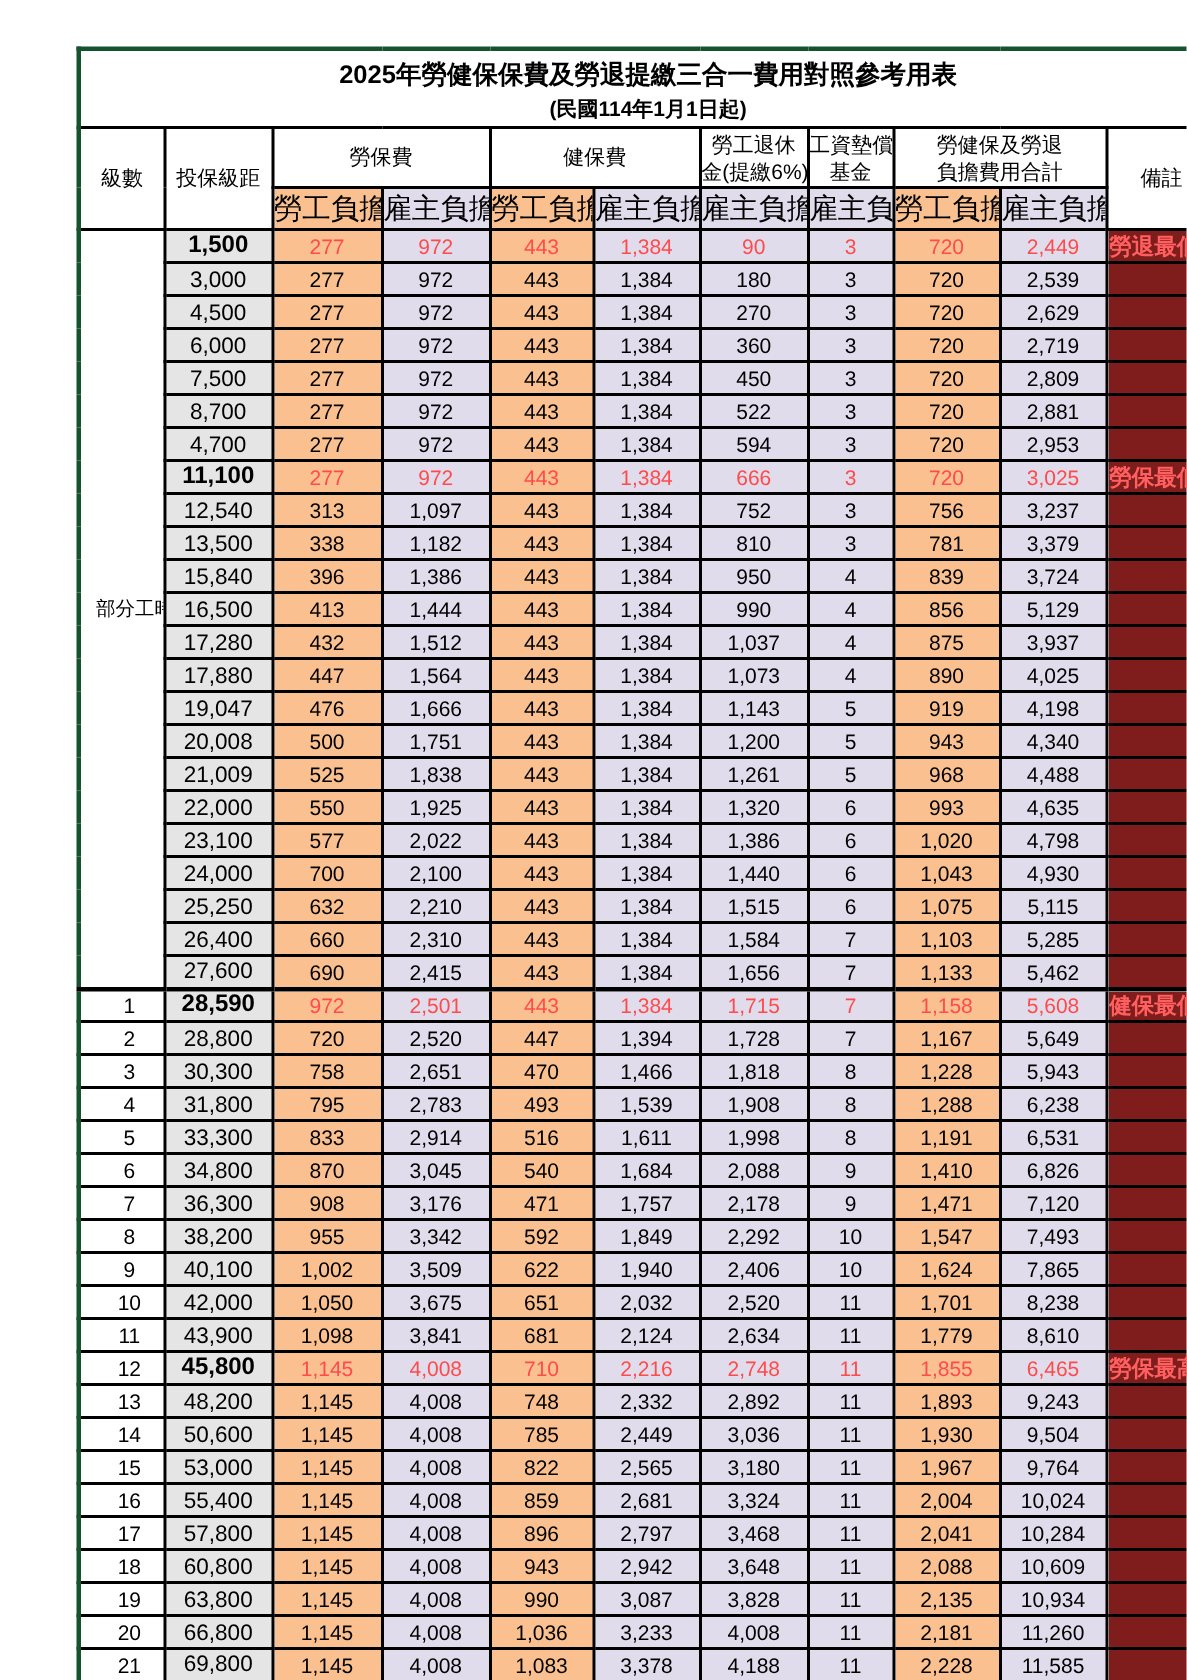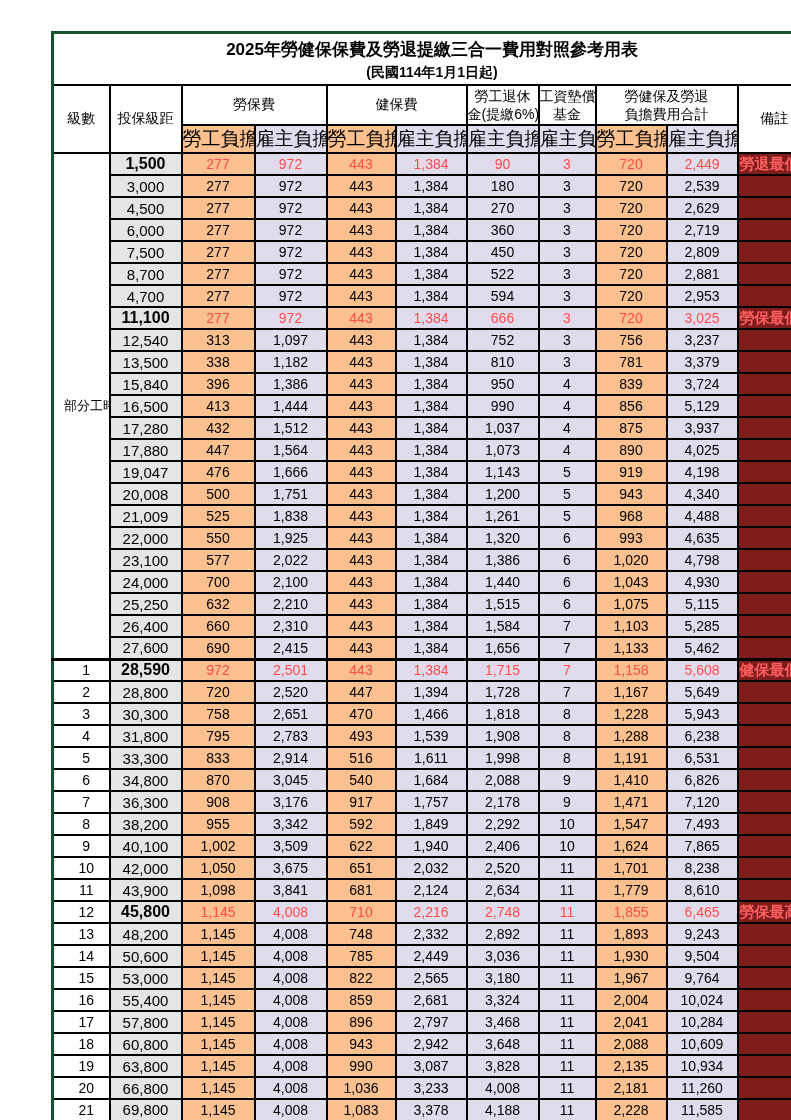--- a/index.html
+++ b/index.html
@@ -462,21 +462,21 @@
             <td class="v er">9</td>
             <td class="v emp">1,410</td>
             <td class="v er">6,826</td>
             <td class="remark-cell"></td>
           </tr>
           <tr>
             <td class="level">7</td>
             <td class="salary">36,300</td>
             <td class="v emp">908</td>
             <td class="v er">3,176</td>
-            <td class="v emp">917</td>
+            <td class="v emp">471</td>
             <td class="v er">1,757</td>
             <td class="v er">2,178</td>
             <td class="v er">9</td>
             <td class="v emp">1,471</td>
             <td class="v er">7,120</td>
             <td class="remark-cell"></td>
           </tr>
           <tr>
             <td class="level">8</td>
             <td class="salary">38,200</td>

